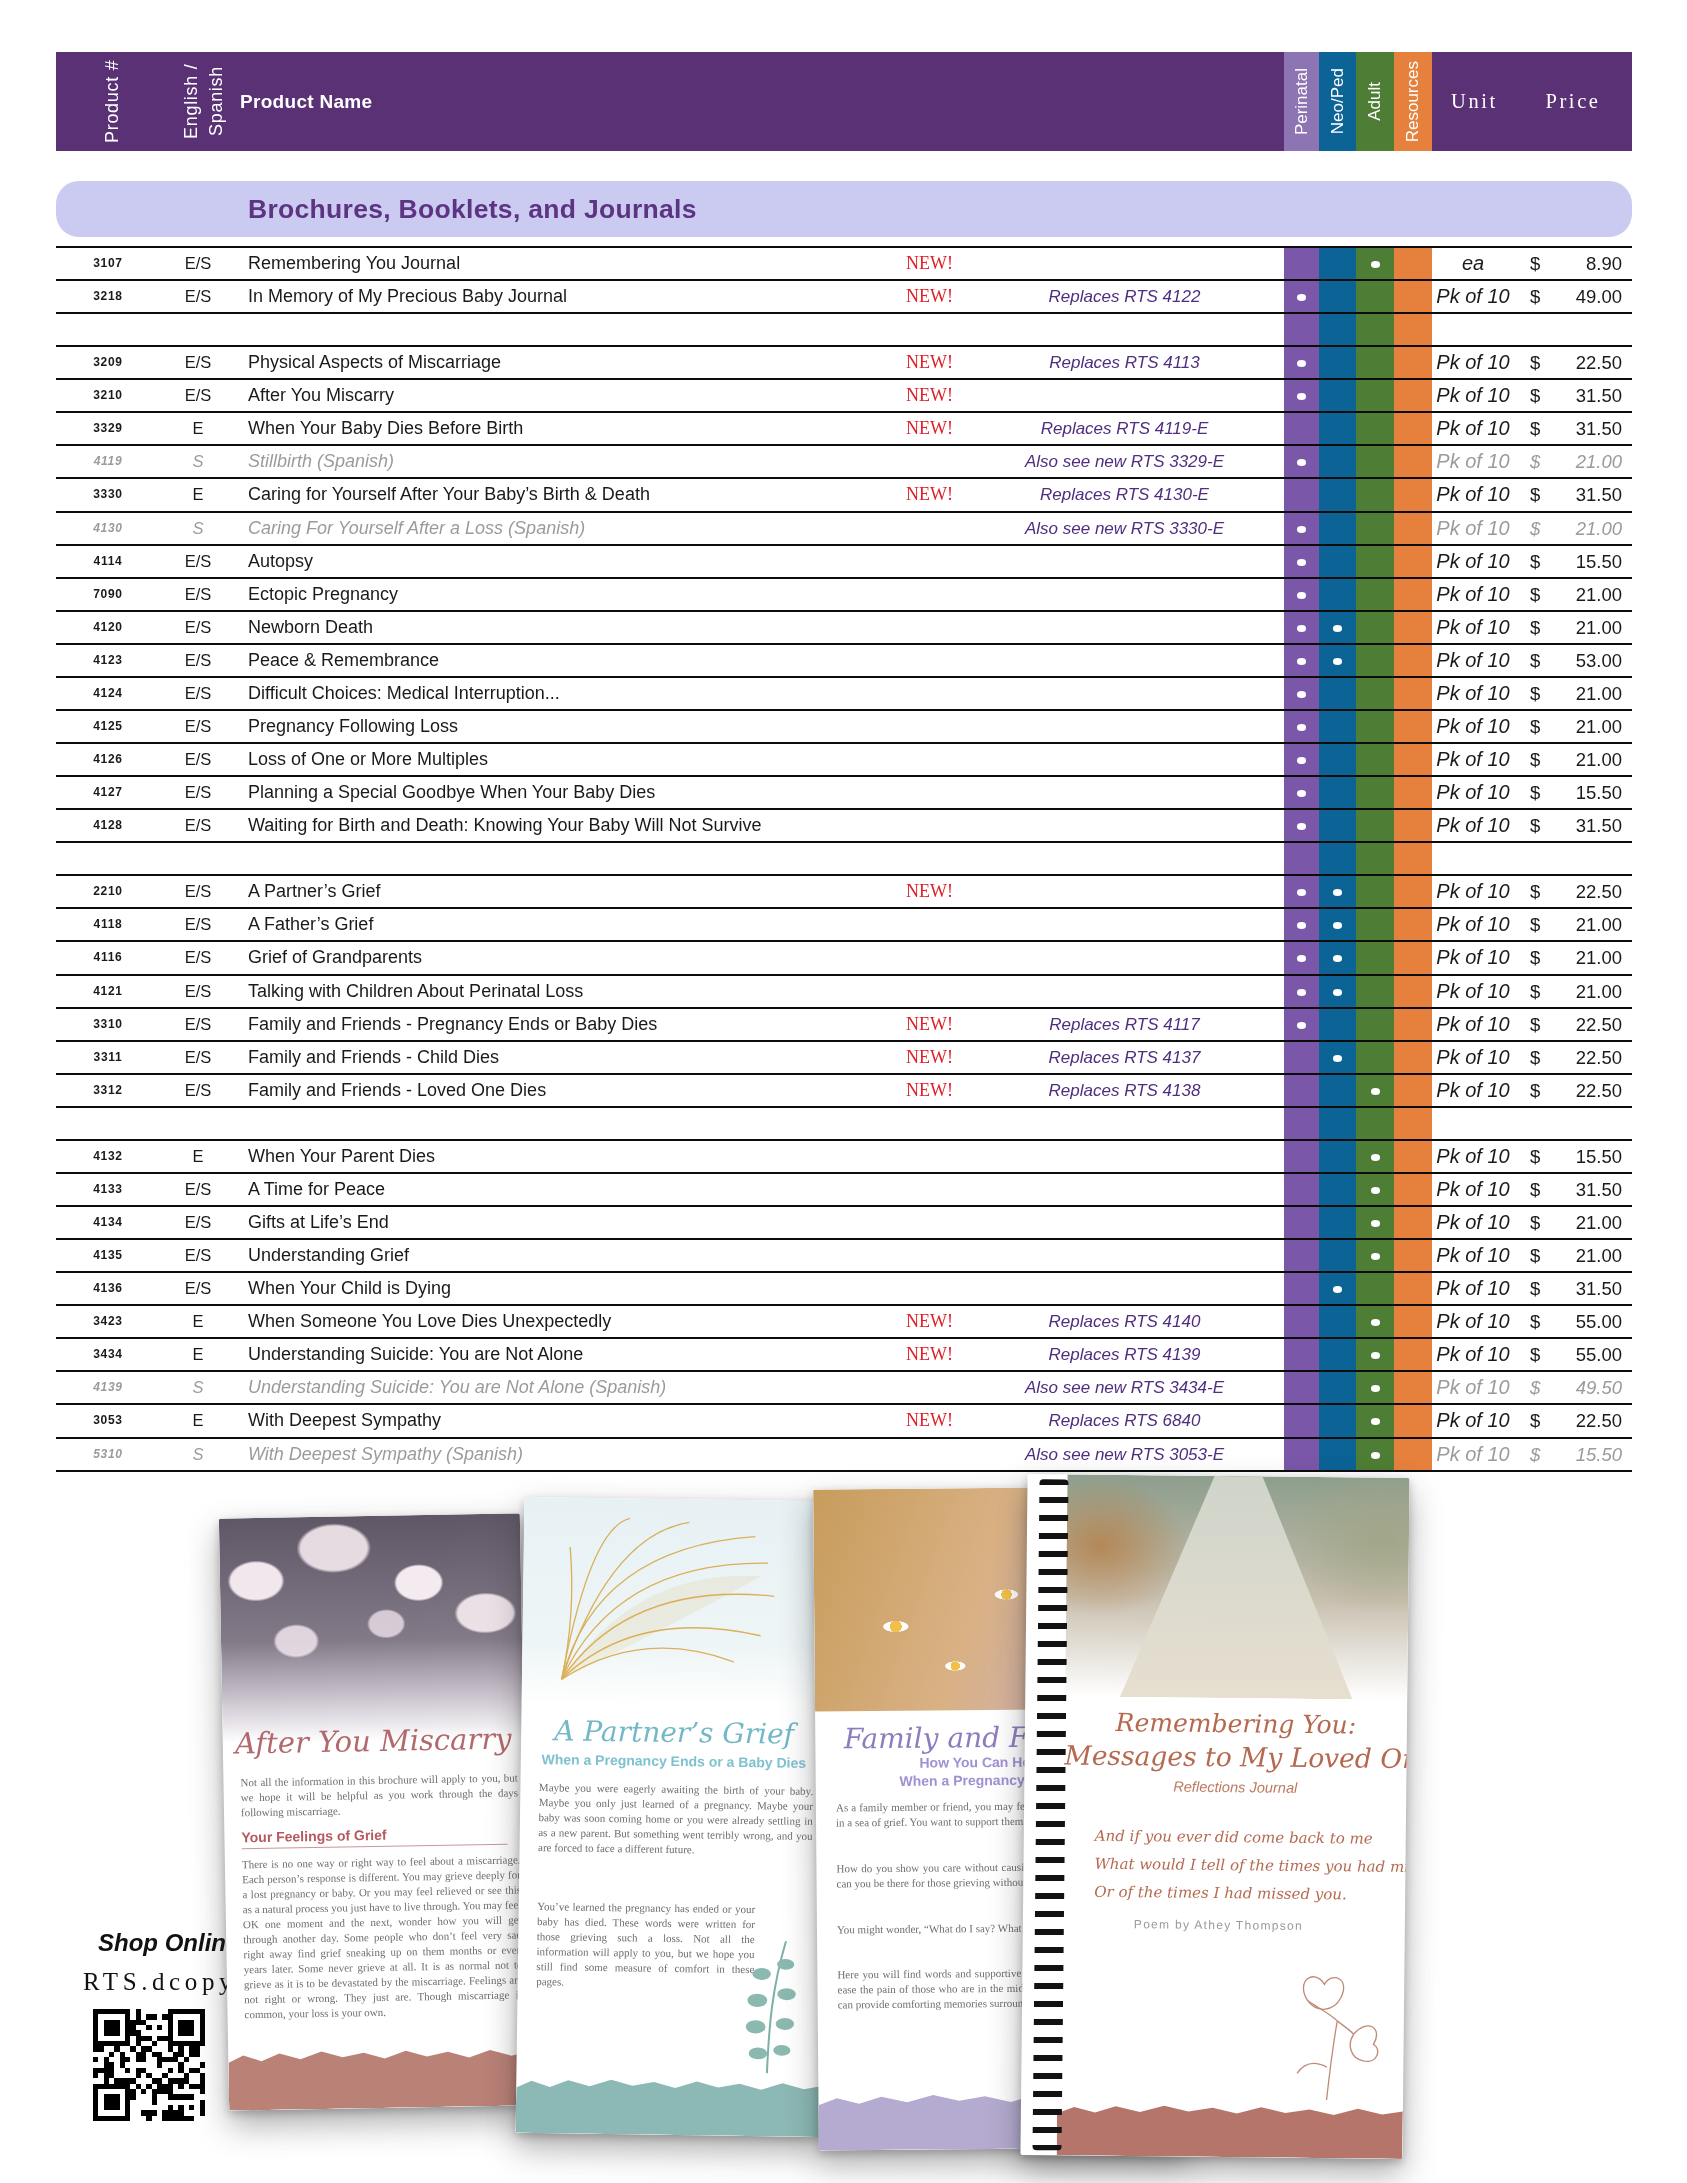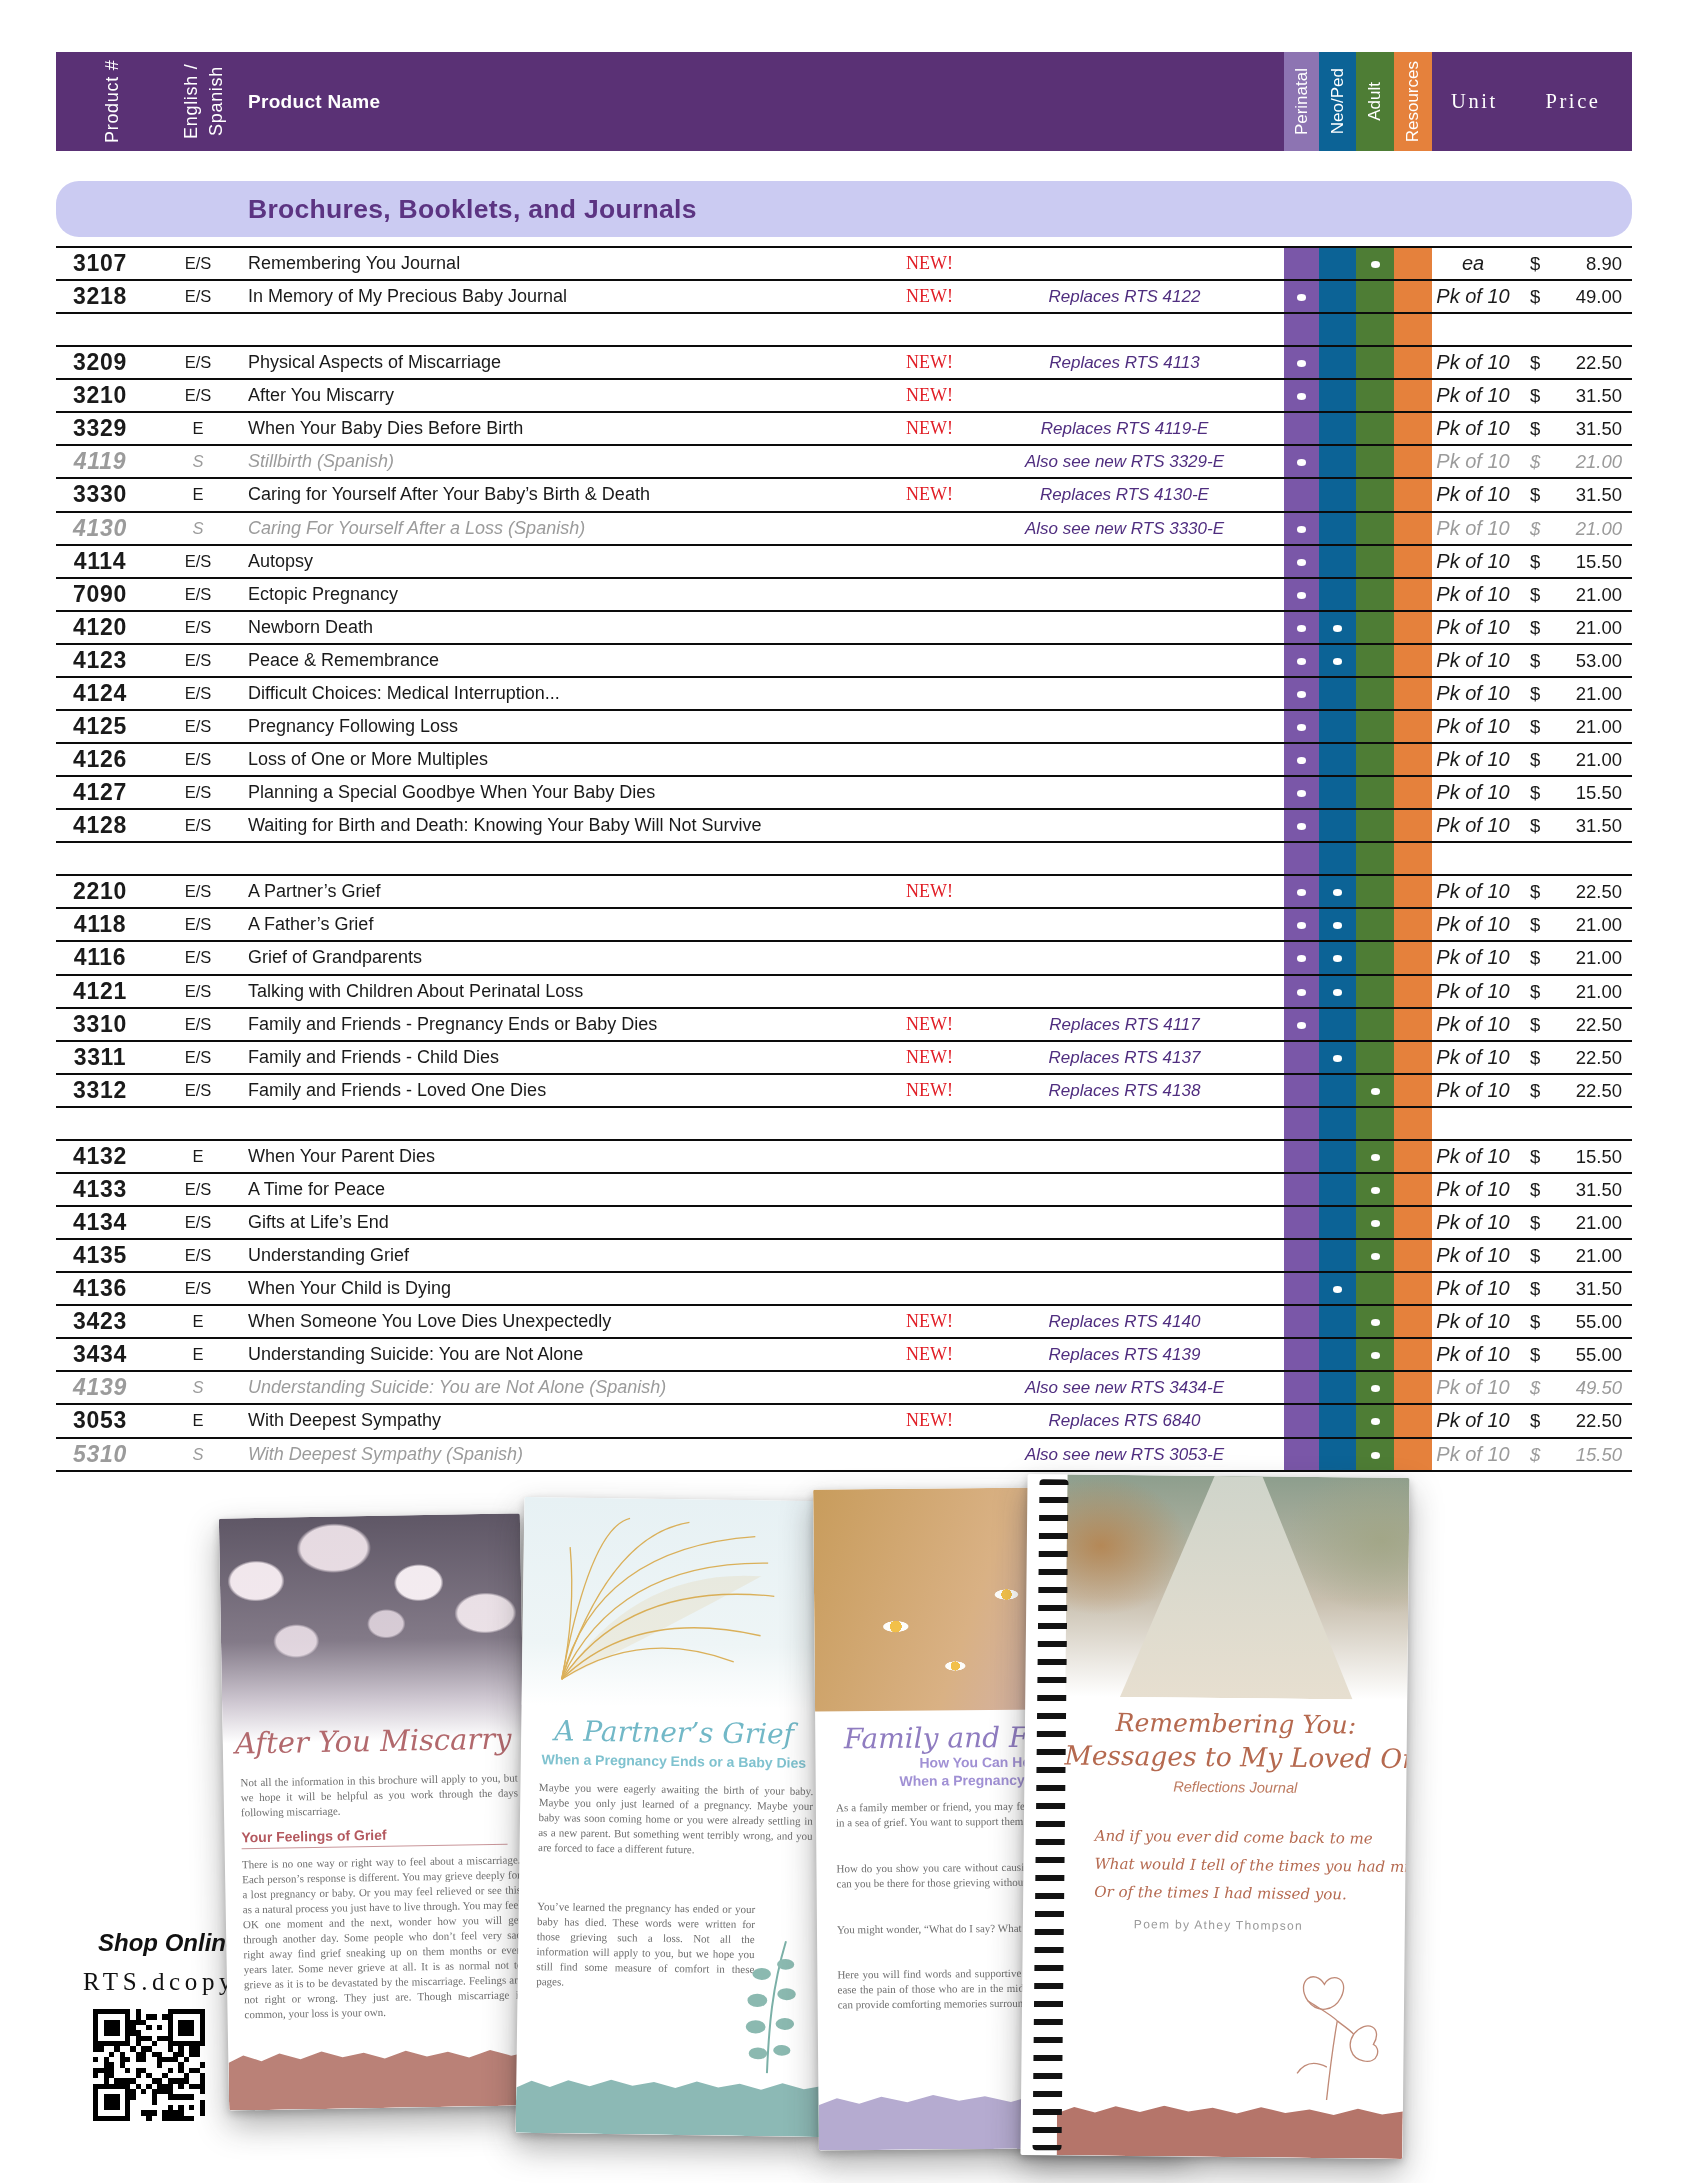--- a/index.html
+++ b/index.html
@@ -21,21 +21,21 @@
   .section-band{position:absolute;left:56px;top:181px;width:1576px;height:56px;background:#cbcbf2;border-radius:23px;}
   .section-band span{position:absolute;left:192px;top:50%;transform:translateY(-50%);
         color:#5c3482;font-weight:bold;font-size:26.5px;letter-spacing:0.3px;}
 
   
   .price-table{position:absolute;left:56px;top:246px;width:1576px;height:1224px;}
   .strip{position:absolute;top:0;height:1224px;}
   .row{position:absolute;left:0;width:1576px;height:33px;border-top:2px solid #0c0c0c;box-sizing:border-box;}
   .tbl-bottom{position:absolute;left:0;top:1224px;width:1576px;height:0;border-top:2px solid #0c0c0c;}
   .c{position:absolute;top:0;height:31px;line-height:31px;white-space:nowrap;color:#1a1a1a;}
-  .c.num{left:1px;width:86px;text-align:center;font-weight:bold;font-size:23px;letter-spacing:0.7px;}
+  .c.num{left:9px;width:86px;text-align:center;font-weight:bold;font-size:12px;letter-spacing:0.7px;}
   .c.lang{left:112px;width:60px;text-align:center;font-size:16.5px;}
   .c.name{left:192px;font-size:18px;}
   .c.flag{left:850px;font-family:"Liberation Serif",serif;font-size:18px;color:#e11e26;}
   .c.note{left:936px;width:265px;text-align:center;font-style:italic;font-size:17px;color:#4f2d7f;}
   .c.unit{left:1364px;width:106px;text-align:center;font-style:italic;font-size:20px;}
   .c.cur{left:1474px;font-size:18.5px;}
   .c.price{left:1455px;width:111px;text-align:right;font-size:18.5px;}
   .row.muted .c{color:#9b9b9b;}
   .row.muted .c.num,.row.muted .c.lang,.row.muted .c.name,.row.muted .c.unit,
   .row.muted .c.cur,.row.muted .c.price{font-style:italic;}
@@ -121,21 +121,21 @@
 </style>
 </head>
 <body>
 
 <div class="page">
 
   <div class="header-bar" style="background: rgb(90, 49, 117);">
     <span class="vlab" style="left:41px;width:30px;">Product #</span>
     <span class="vlab" style="left:122px;width:26.5px;">English /</span>
     <span class="vlab" style="left:147px;width:26.5px;">Spanish</span>
-    <span class="hlab" style="left:192px;">Product Name</span>
+    <span class="hlab" style="left:184px;">Product Name</span>
     <div class="cat-cell" style="left: 1228px; width: 35px; background: rgb(141, 116, 178);">
       <span>Perinatal</span>
       </div>
     <div class="cat-cell" style="left: 1263px; width: 37px; background: rgb(12, 99, 150);">
       <span>Neo/Ped</span>
       </div>
     <div class="cat-cell" style="left: 1300px; width: 38px; background: rgb(78, 125, 53);">
       <span>Adult</span>
       </div>
     <div class="cat-cell" style="left: 1338px; width: 38px; background: rgb(229, 129, 60);">

